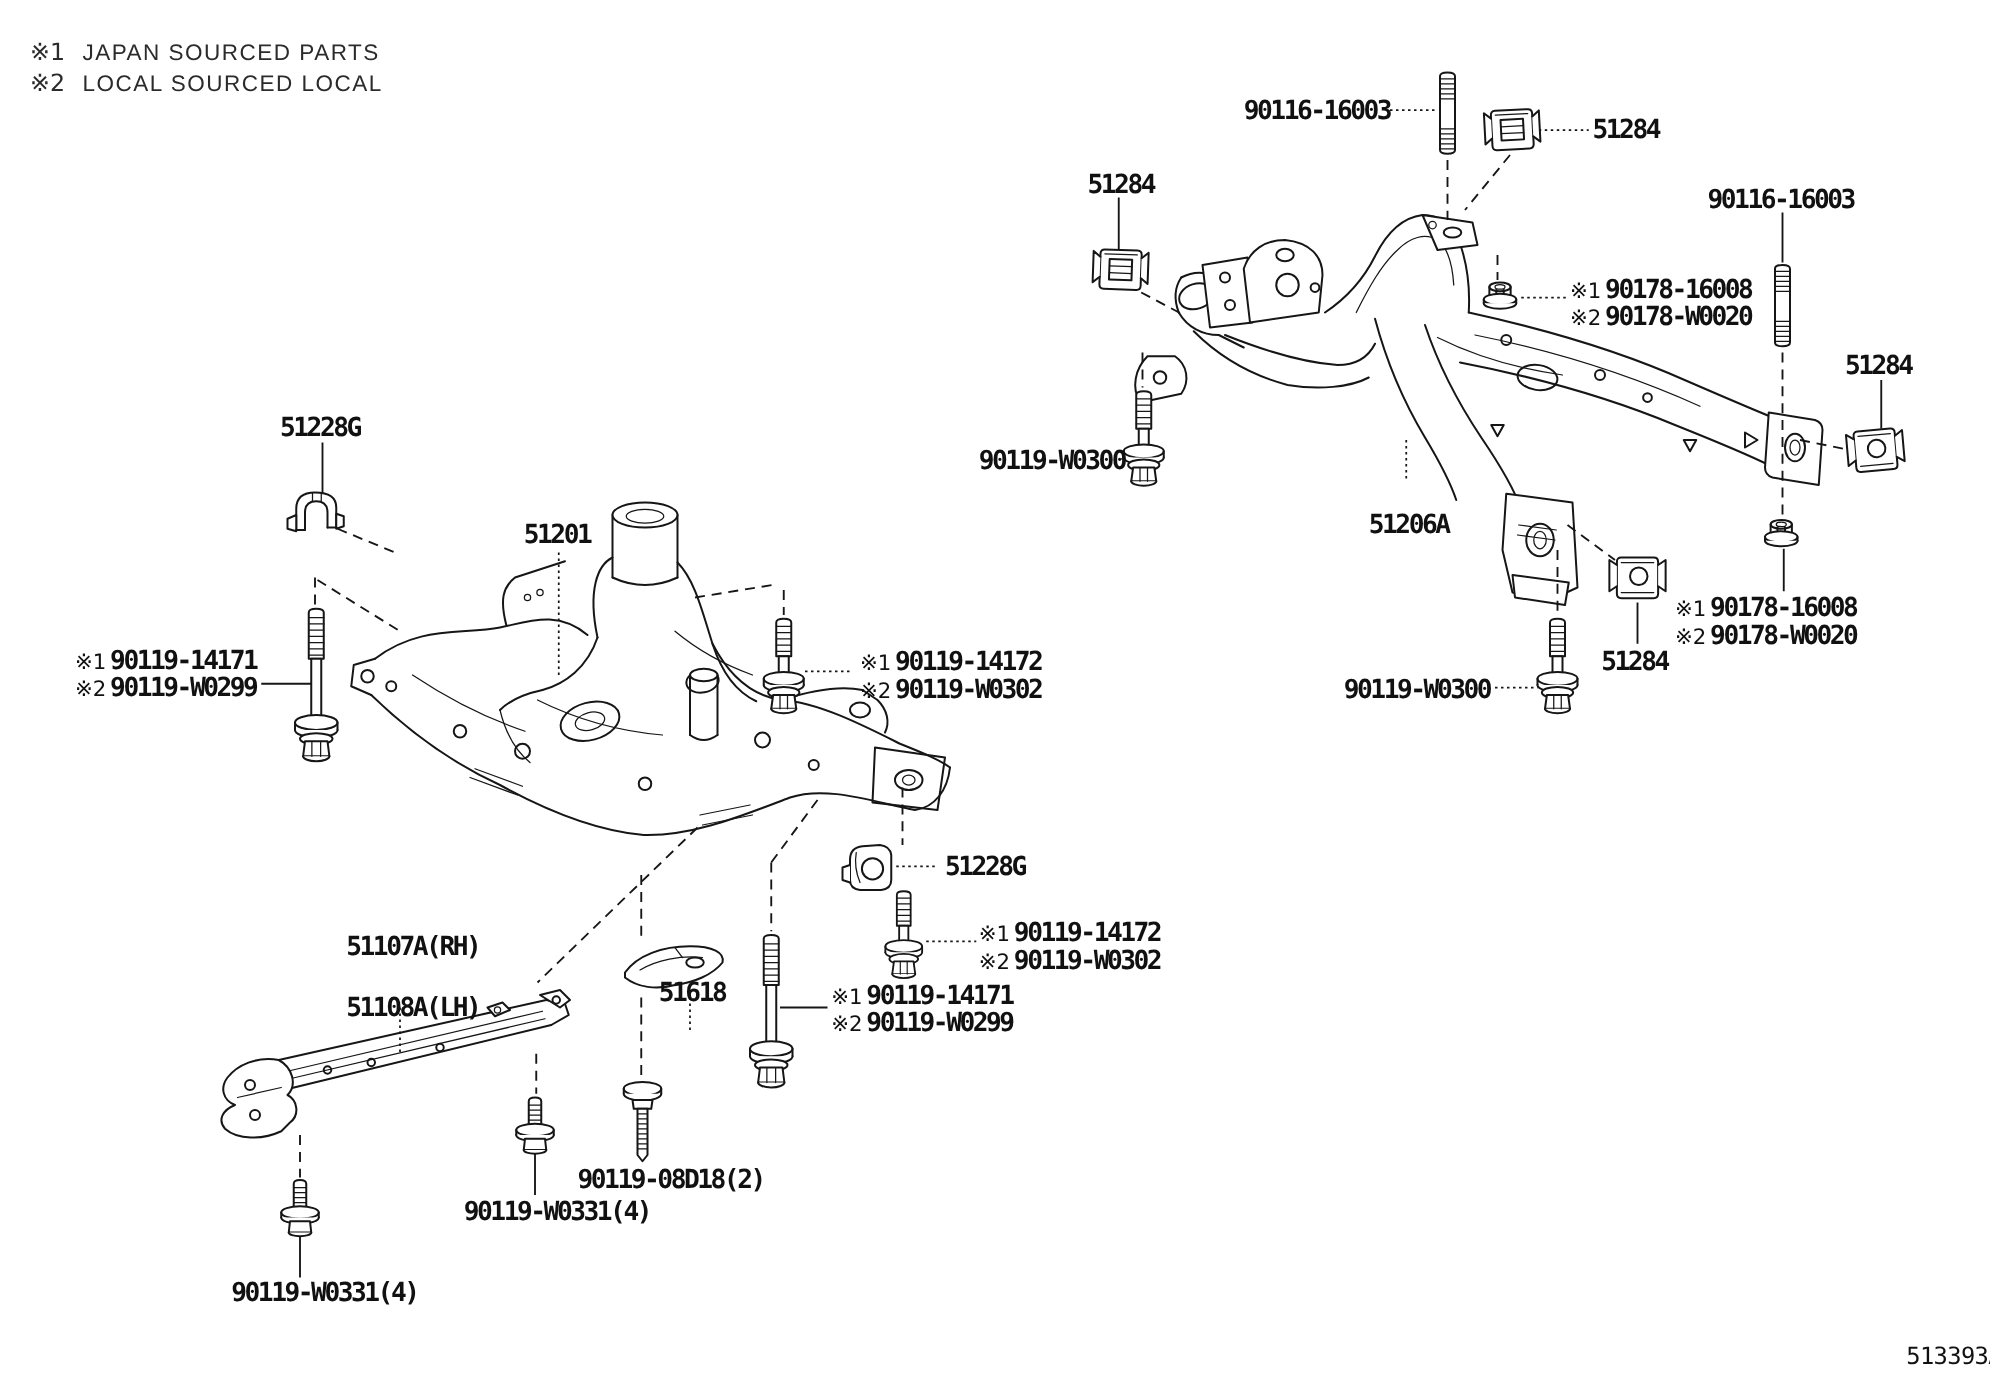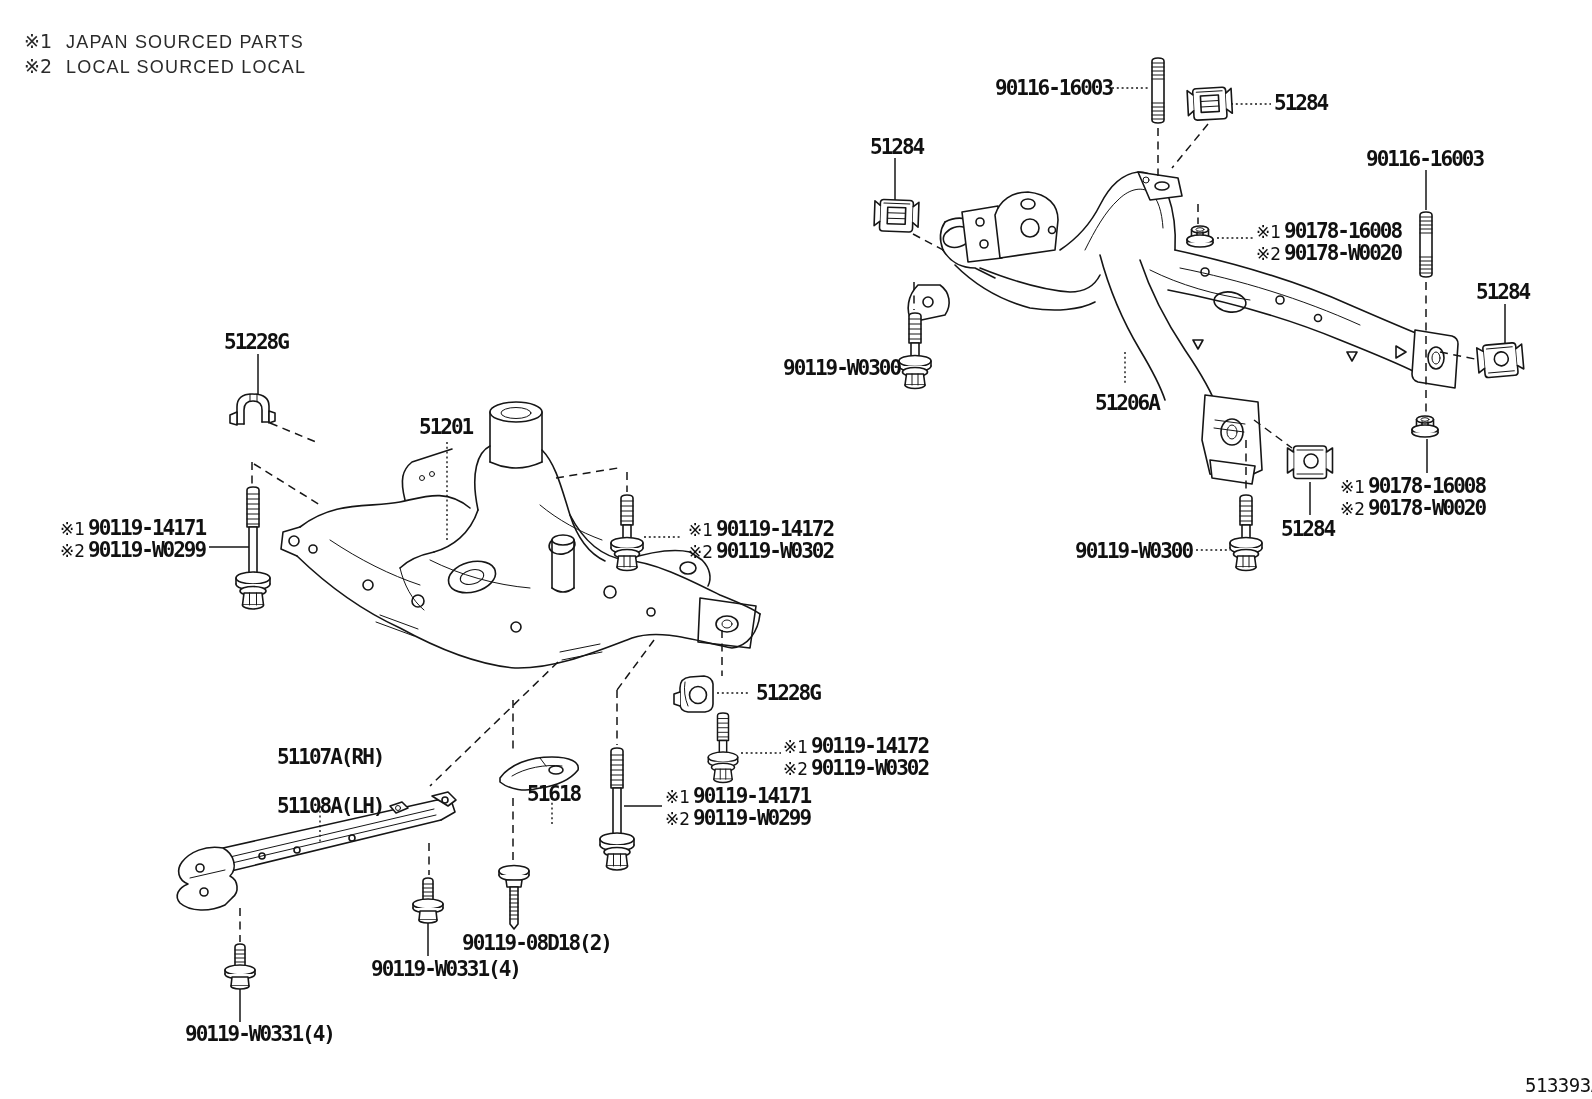--- a/index.html
+++ b/index.html
@@ -388,21 +388,21 @@
     <span class="mk">※1</span>
     <span class="pn">90178-16008</span>
   </div>
 <div class="co" style="left:1256px;top:242px">
     <span class="mk">※2</span>
     <span class="pn">90178-W0020</span>
   </div>
 <div class="co" style="left:783px;top:357px">
     <span class="pn">90119-W0300</span>
   </div>
-<div class="co" style="left:1095px;top:392px">
+<div class="co" style="left:1095px;top:408px">
     <span class="pn">51206A</span>
   </div>
 <div class="co" style="left:1476px;top:281px">
     <span class="pn">51284</span>
   </div>
 <div class="co" style="left:1340px;top:475px">
     <span class="mk">※1</span>
     <span class="pn">90178-16008</span>
   </div>
 <div class="co" style="left:1340px;top:497px">

